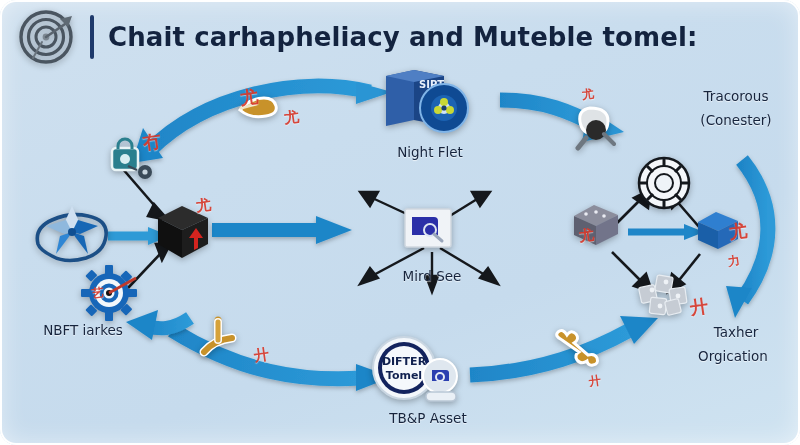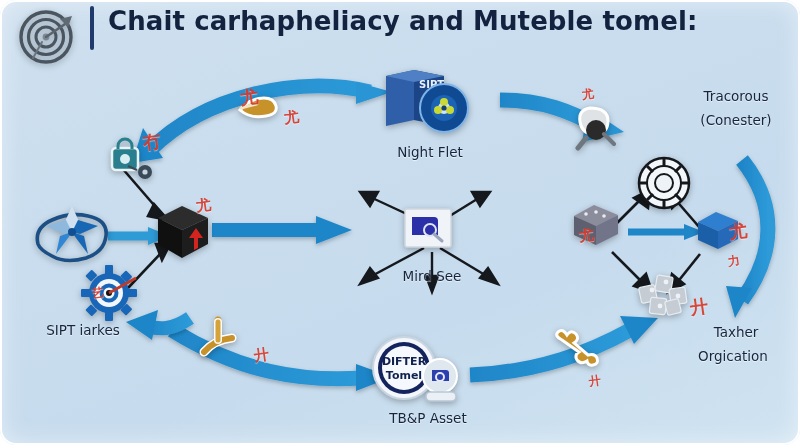--- a/index.html
+++ b/index.html
@@ -10,21 +10,21 @@
     background:linear-gradient(160deg,#cfe0ef 0%,#c9ddee 35%,#c6dbed 65%,#cfe3f1 100%);
     border-radius:16px;overflow:hidden;
     box-shadow:inset 0 0 0 2px #ffffff;
   }
   #slide:before{
     content:"";position:absolute;inset:0;border-radius:16px;
     box-shadow:inset 0 0 26px rgba(255,255,255,.55);pointer-events:none;
   }
 
   
-  .hdr{position:absolute;left:16px;top:6px;right:10px;height:62px;display:flex;align-items:flex-start;}
+  .hdr{position:absolute;left:16px;top:6px;right:10px;height:62px;display:flex;align-items:center;}
   .target-ic{width:62px;height:62px;flex:0 0 62px;position:relative;}
   .hdr-div{width:4px;height:44px;background:#1f3a6b;margin:0 14px 0 12px;border-radius:2px;}
   .hdr-t{font-family:"DejaVu Sans",sans-serif;font-size:26px;font-weight:700;color:#13233f;letter-spacing:.1px;white-space:nowrap;}
 
   
   .lab{position:absolute;font-family:"DejaVu Sans",sans-serif;color:#16243d;text-align:center;
        font-size:13.5px;line-height:17px;white-space:nowrap;text-shadow:0 1px 1px rgba(255,255,255,.7);}
 
   
   .ico{position:absolute;}
@@ -340,21 +340,21 @@
       <path d="M22 4 L22 22" stroke="#d6a23a" stroke-width="5" stroke-linecap="round"></path>
     </svg>
   </div>
 
   <div class="ico sticker" style="left:552px;top:330px;">
     <svg width="48" height="36" viewBox="0 0 48 36">
       <path d="M10 10 q-8 -4 -4 -8 q5 -4 9 3 q4 -6 9 -1 q4 5 -2 9 l14 12 q7 -2 9 3 q2 6 -4 7 q-5 1 -6 -4 q-6 4 -10 -1 q-3 -5 2 -8 Z" fill="#c8922a" stroke="#fff" stroke-width="3"></path>
     </svg>
   </div>
 
-  <div class="lab" style="left:8px;top:322px;width:150px;">SIPT iarkes</div>
+  <div class="lab" style="left:8px;top:322px;width:150px;">NBFT iarkes</div>
   <div class="lab" style="left:360px;top:144px;width:140px;">Night Flet</div>
   <div class="lab" style="left:362px;top:268px;width:140px;">Mird See</div>
   <div class="lab" style="left:676px;top:88px;width:120px;">Tracorous</div>
   <div class="lab" style="left:676px;top:112px;width:120px;">(Conester)</div>
   <div class="lab" style="left:676px;top:324px;width:120px;">Taxher</div>
   <div class="lab" style="left:348px;top:410px;width:160px;">TB&amp;P Asset</div>
   <div class="lab" style="left:668px;top:348px;width:130px;">Orgication</div>
 
   <div id="marks">
       <div class="mk b" style="left: 143px; top: 133px;">冇</div>

